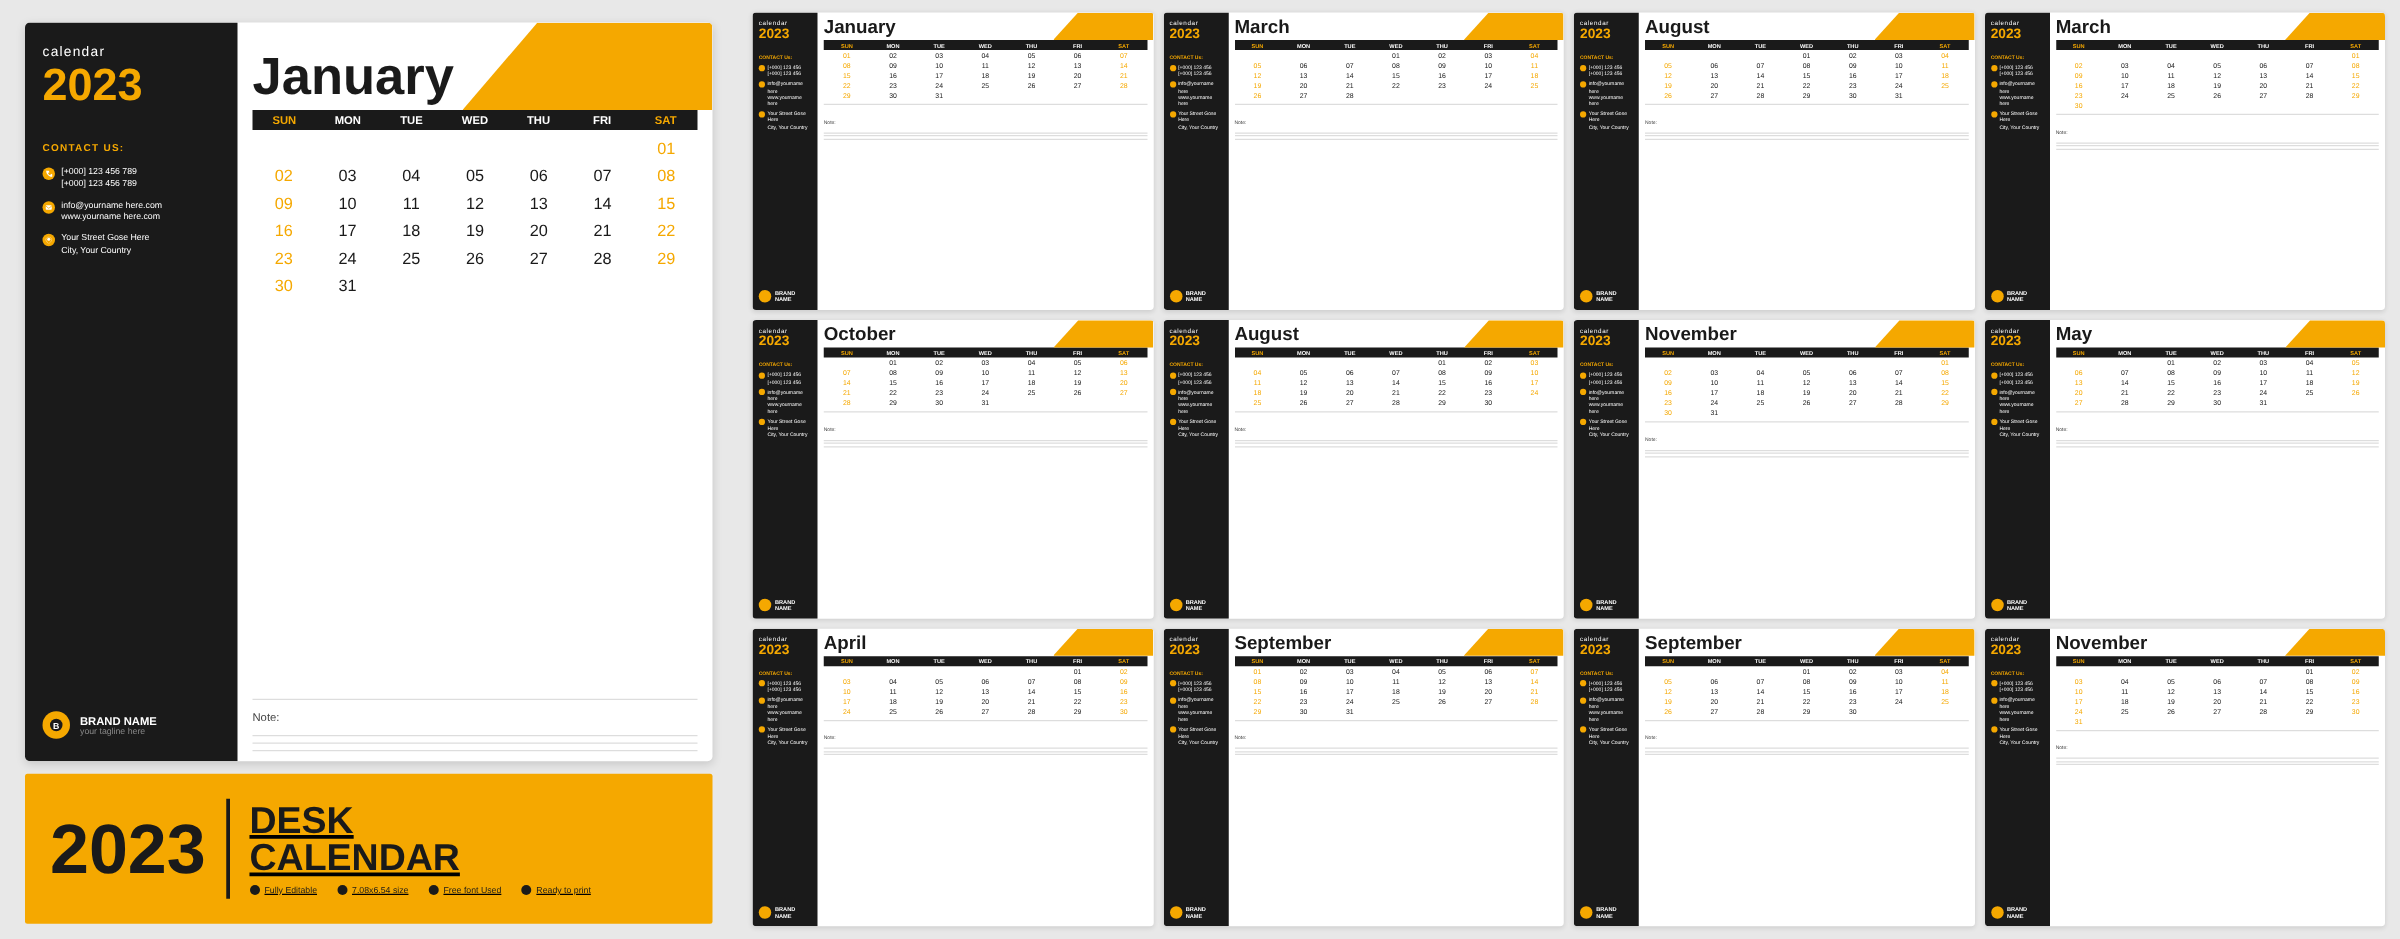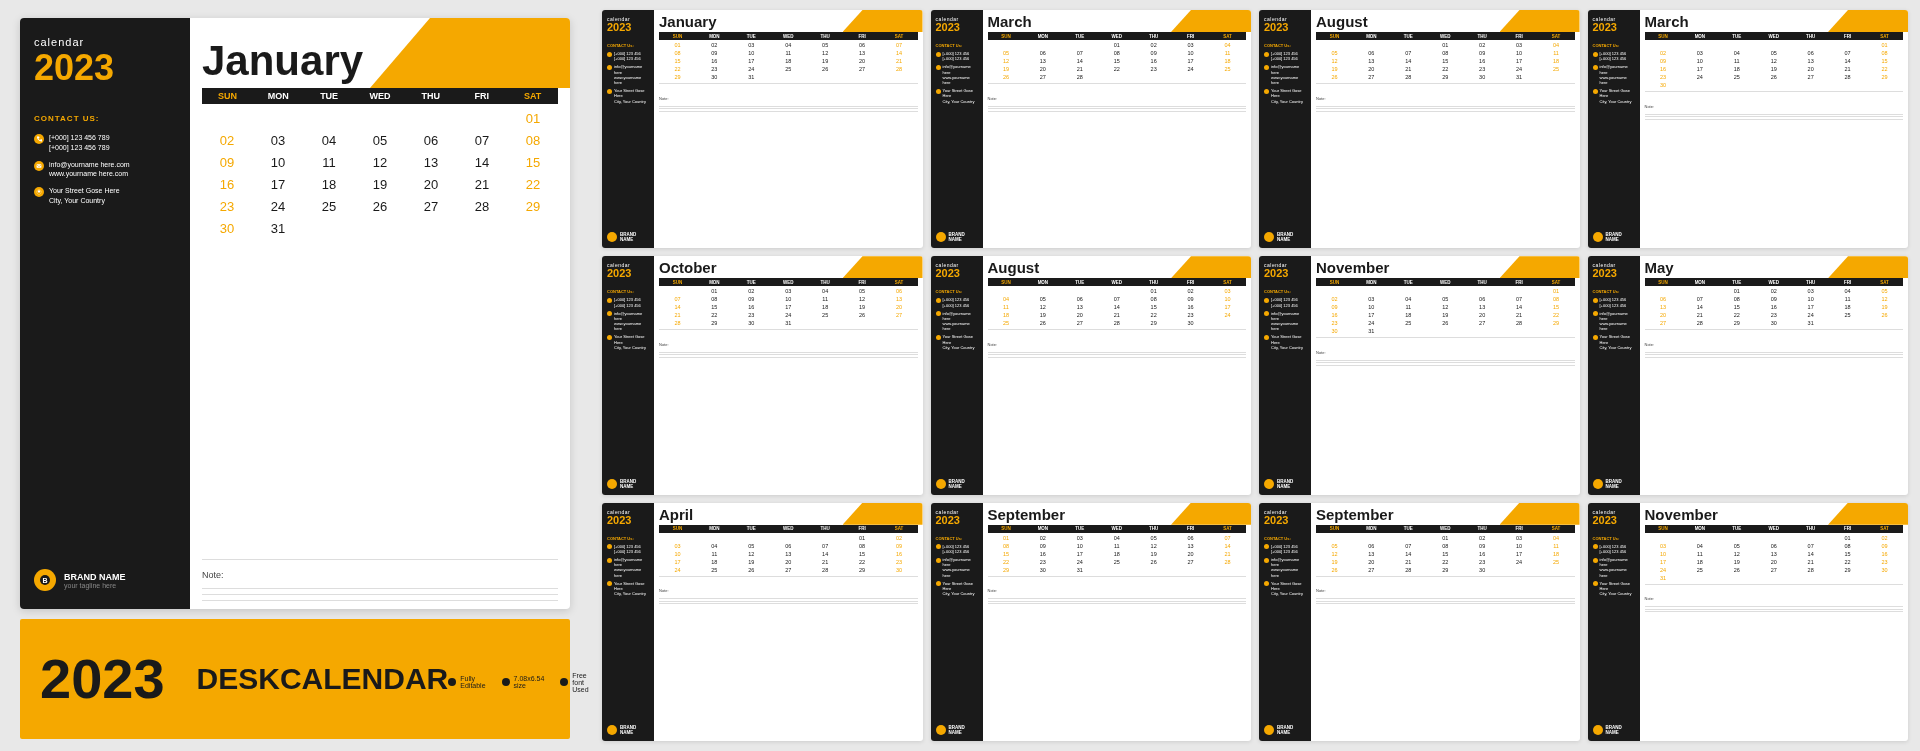--- a/index.html
+++ b/index.html
@@ -237,21 +237,22 @@
     }
 
     .banner-divider {
       width: 3px;
       height: 80px;
       background: #1a1a1a;
     }
 
     .banner-text-block {
       display: flex;
-      flex-direction: row;
+      flex-direction: column;
+      text-decoration: underline;
     }
 
     .banner-desk {
       font-size: 30px;
       font-weight: 900;
       color: #1a1a1a;
       line-height: 1;
     }
 
     .banner-calendar-text {

